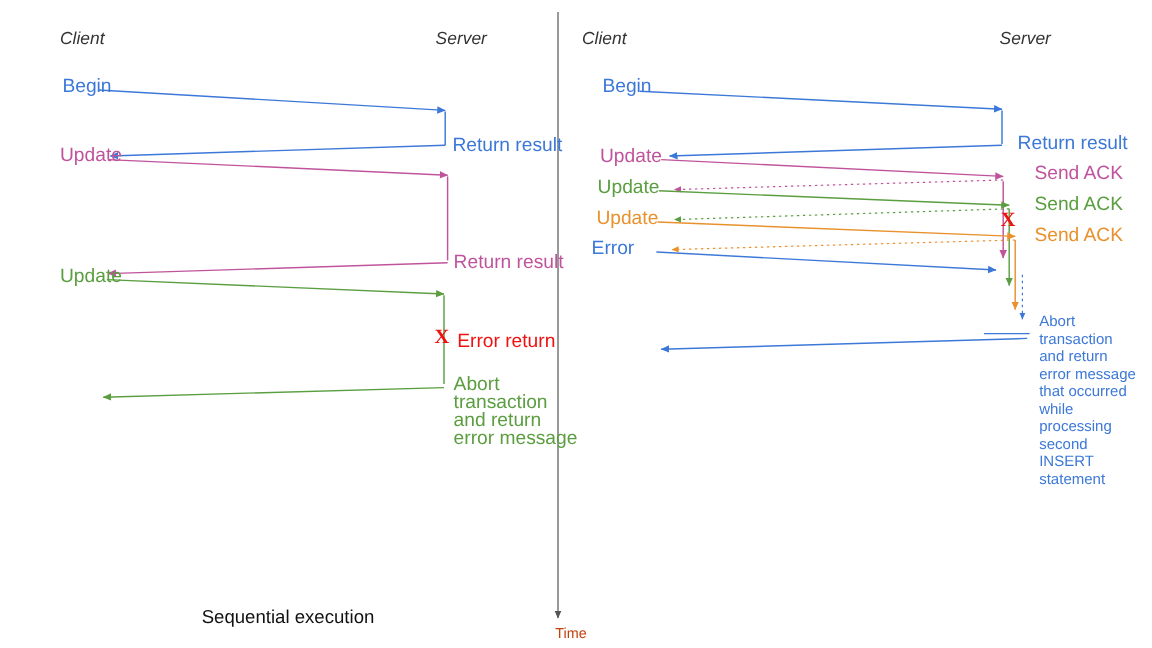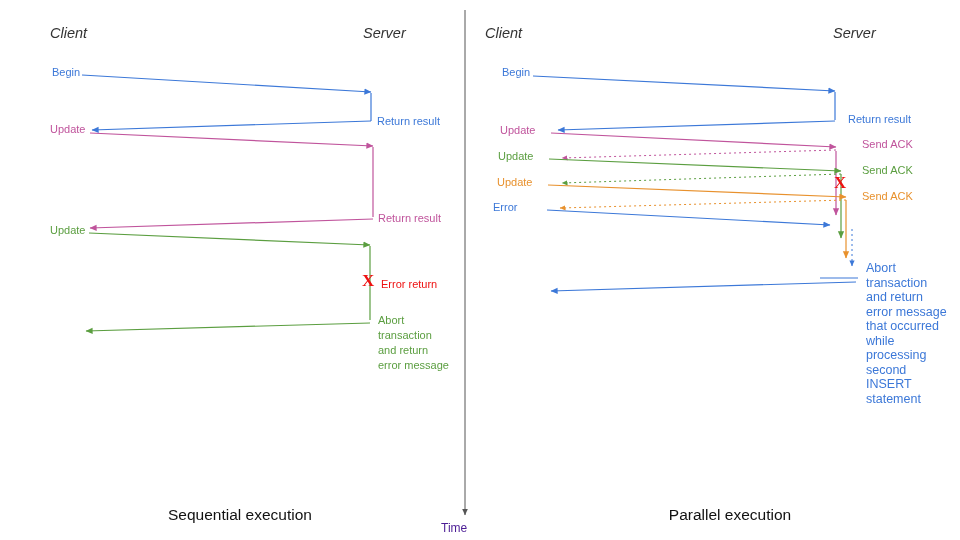--- a/index.html
+++ b/index.html
@@ -1,25 +1,25 @@
 <!DOCTYPE html>
 <html style="--blue: #3C78D8; --pink: #C0549C; --green: #5B9E40; --orange: #E8912D; --red: #EE1111;"><head>
 <meta charset="utf-8">
 <style>
   * { margin:0; padding:0; box-sizing:border-box; }
   html,body { width:960px; height:540px; background:#ffffff; overflow:hidden;
               font-family:"Liberation Sans", sans-serif; }
   .stage { position:absolute; left:0; top:0; width:960px; height:540px; }
   svg.wires { position:absolute; left:0; top:0; width:960px; height:540px; }
 
-  .lbl { position:absolute; font-size:11px; line-height:15px; white-space:pre-line; }
+  .lbl { position:absolute; font-size:16px; line-height:15px; white-space:pre-line; }
   .hdr { font-style:italic; font-size:14.5px; color:#333; }
   .small { font-size:12.5px; line-height:14.5px; }
   .title { font-size:15.5px; color:#111; text-align:center; }
-  .timelbl { font-size:12px; color:#4c1d95; text-align:left; }
+  .timelbl { font-size:12px; color:#c2410c; text-align:right; }
 
   .c-blue   { color:var(--blue); }
   .c-pink   { color:var(--pink); }
   .c-green  { color:var(--green); }
   .c-orange { color:var(--orange); }
   .c-red    { color:var(--red); }
 
   .xmark { font-weight:bold; font-size:17px; line-height:17px;
            font-family:"Liberation Serif", serif; }
 
@@ -152,17 +152,16 @@
 transaction
 and return
 error message
 that occurred
 while
 processing
 second
 INSERT
 statement</div>
 
-  <div class="lbl title" style="left:630px; top:507px; width:200px;">Parallel execution</div>
 
   <div class="lbl timelbl" style="left:441px; top:521px; width:48px;">Time</div>
 
 </div>
 
 </body></html>

